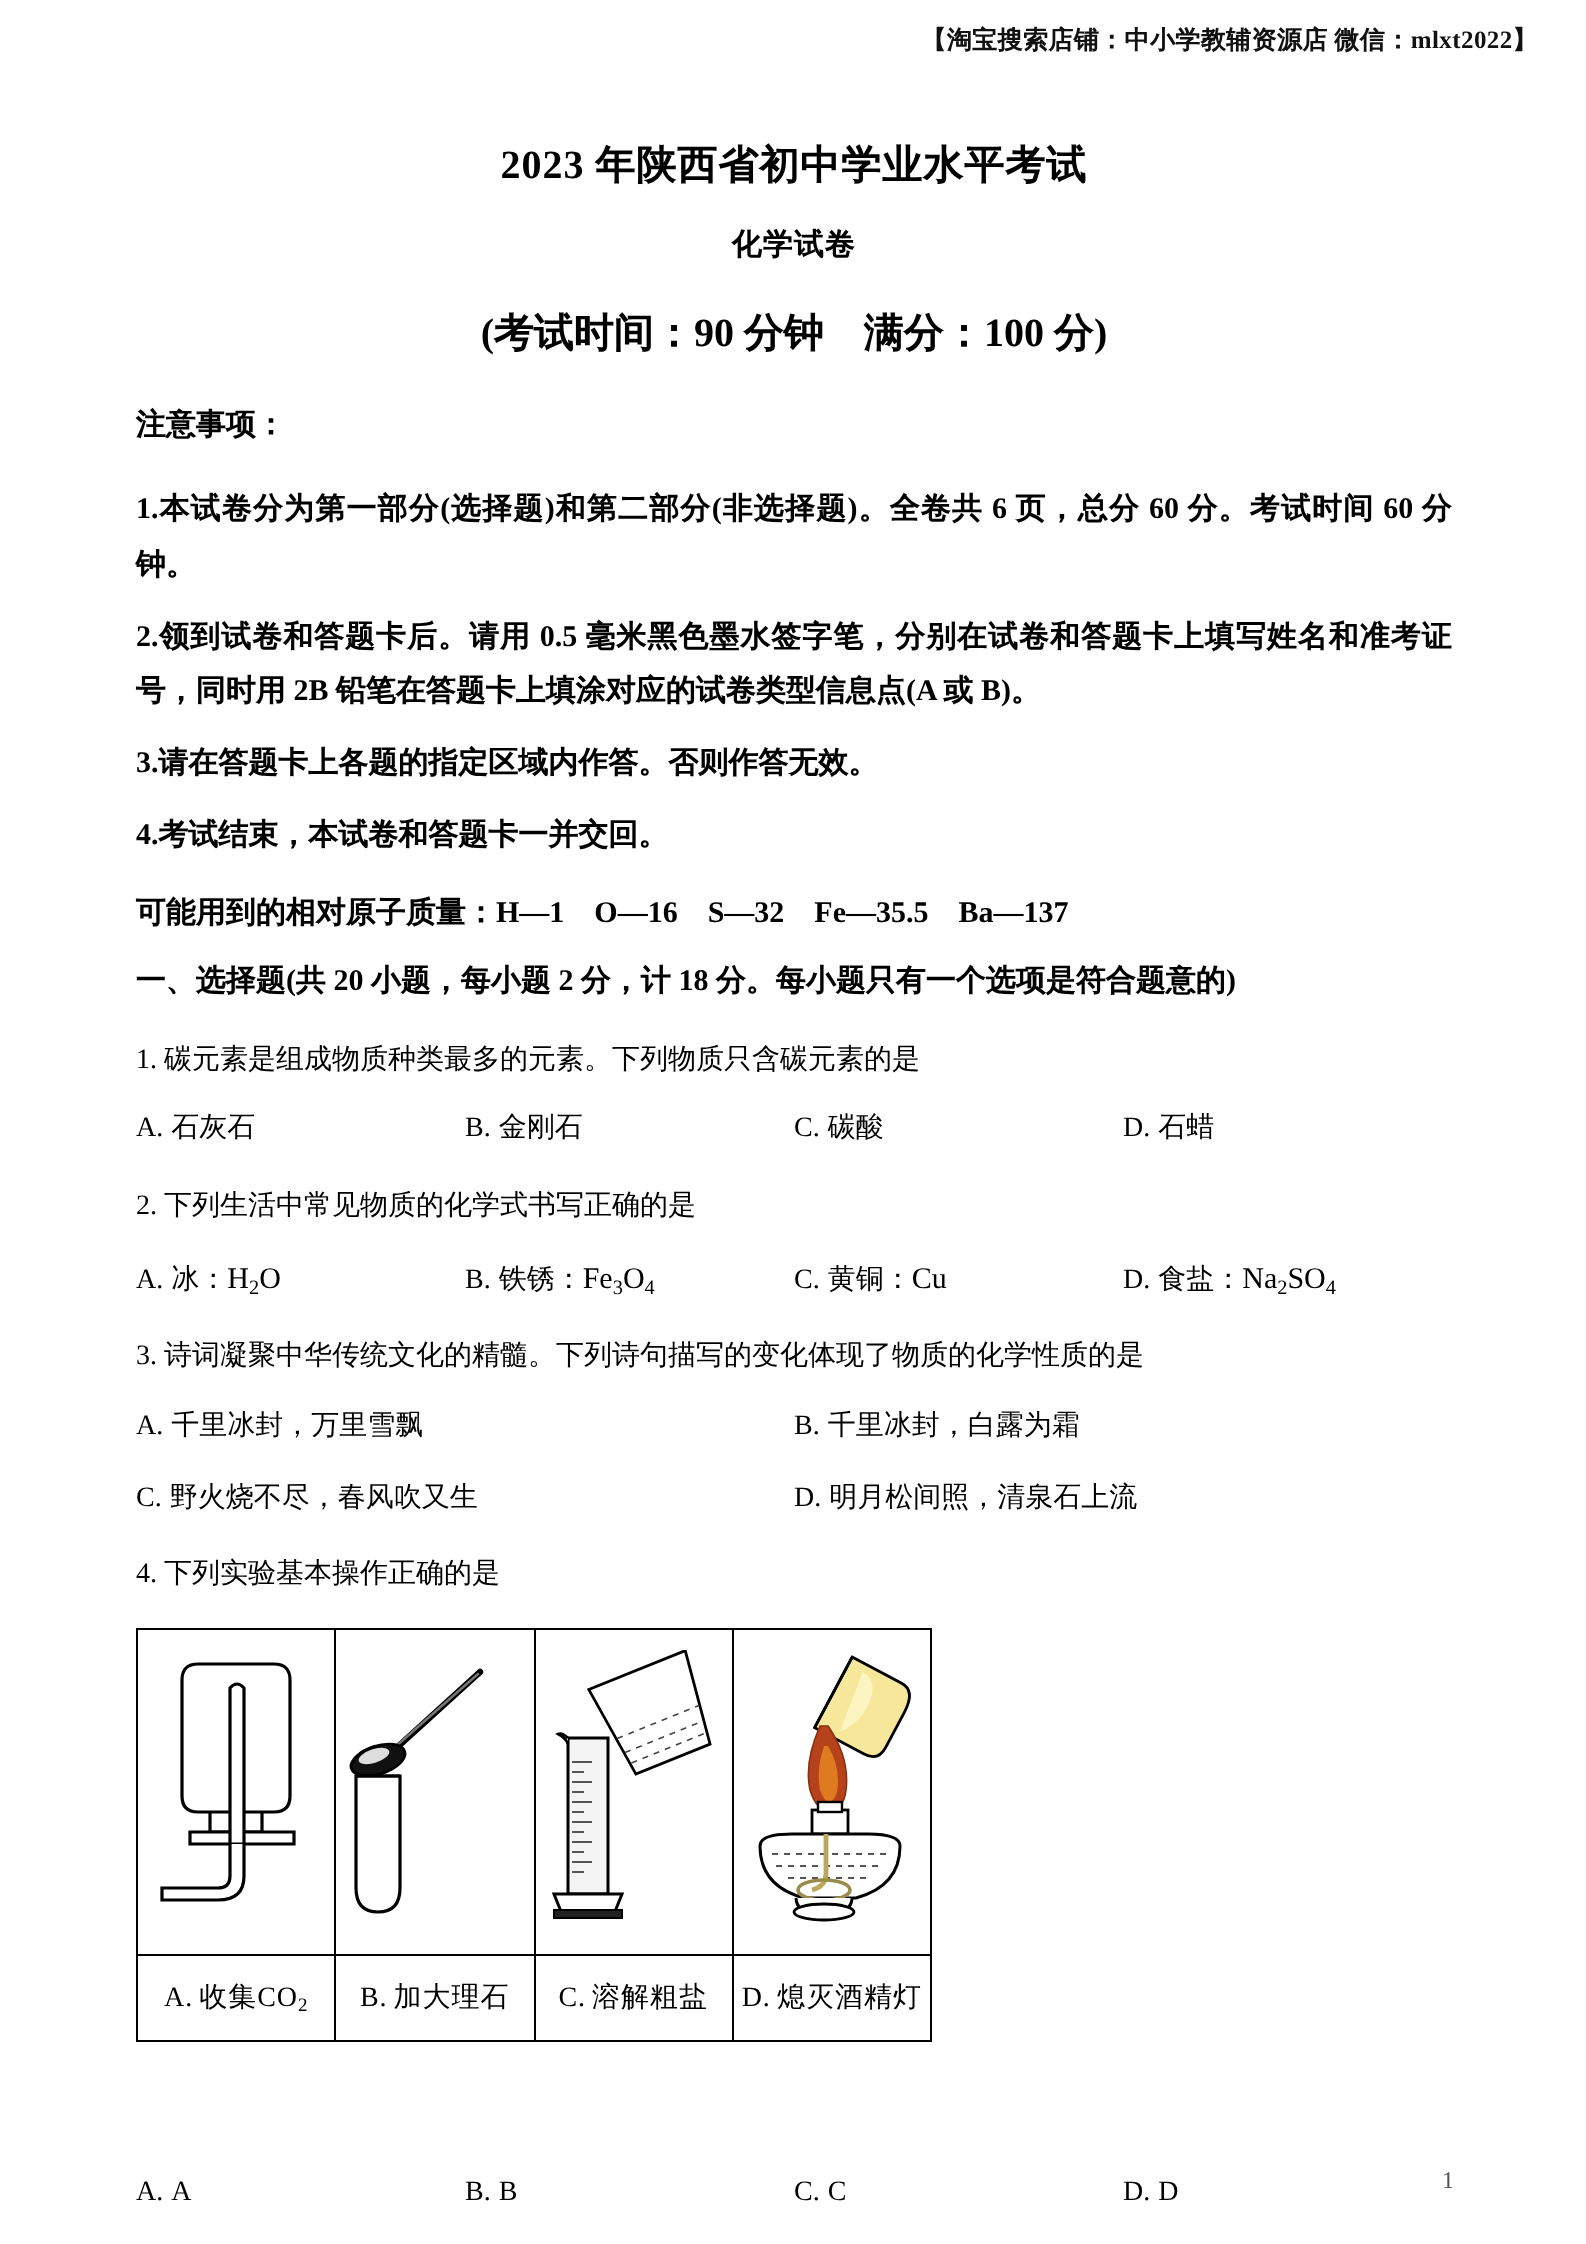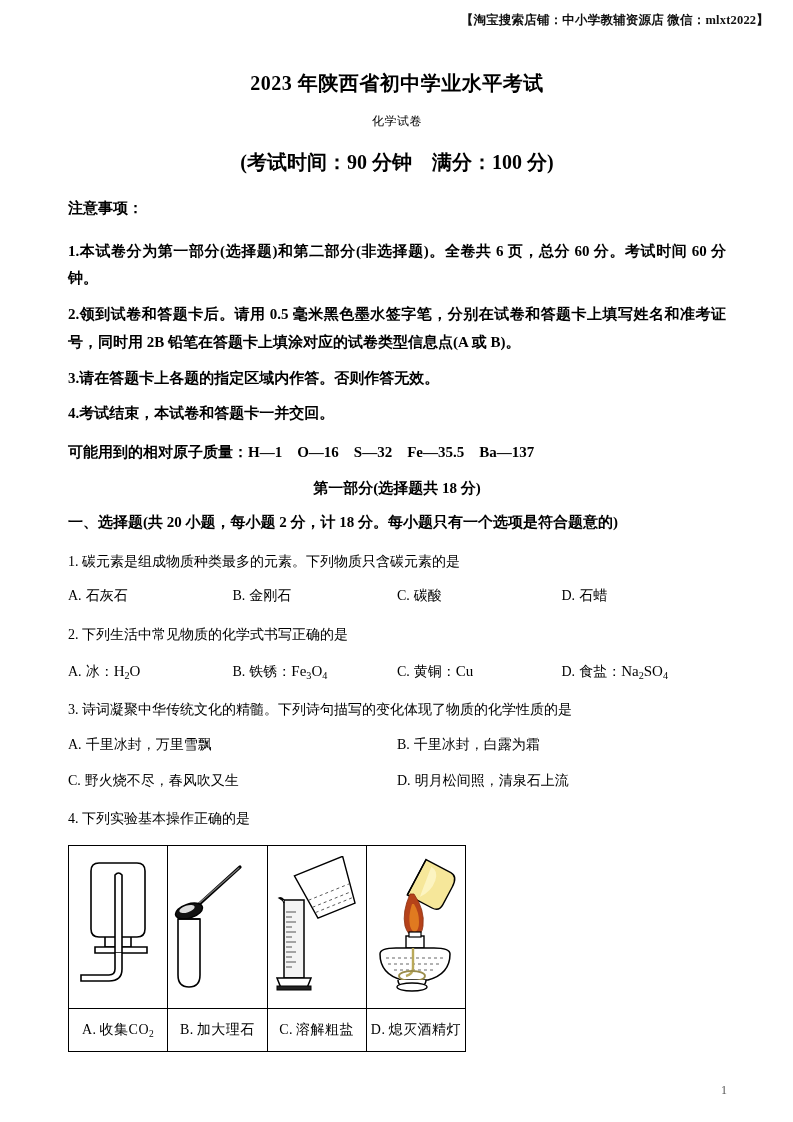--- a/index.html
+++ b/index.html
@@ -41,22 +41,22 @@
   .title1 {
     text-align: center;
     font-size: 20px;
     font-weight: bold;
     letter-spacing: 0.5px;
     margin: 8px 0 0 0;
     line-height: 1.5;
   }
   .title2 {
     text-align: center;
-    font-size: 12px;
-    font-weight: normal;
+    font-size: 15px;
+    font-weight: bold;
     letter-spacing: 0.5px;
     margin: 14px 0 16px 0;
     line-height: 1.5;
   }
   .subtitle {
     text-align: center;
     font-size: 20px;
     font-weight: bold;
     margin: 16px 0 0 0;
     line-height: 1.6;
@@ -183,21 +183,20 @@
     <div class="subtitle">(考试时间：90 分钟　满分：100 分)</div>
 
     <div class="notice-head">注意事项：</div>
     <div class="notice-item">1.本试卷分为第一部分(选择题)和第二部分(非选择题)。全卷共 6 页，总分 60 分。考试时间 60 分钟。</div>
     <div class="notice-item">2.领到试卷和答题卡后。请用 0.5 毫米黑色墨水签字笔，分别在试卷和答题卡上填写姓名和准考证号，同时用 2B 铅笔在答题卡上填涂对应的试卷类型信息点(A 或 B)。</div>
     <div class="notice-item">3.请在答题卡上各题的指定区域内作答。否则作答无效。</div>
     <div class="notice-item">4.考试结束，本试卷和答题卡一并交回。</div>
 
     <div class="atomic-mass">可能用到的相对原子质量：H—1　O—16　S—32　Fe—35.5　Ba—137</div>
 
-    <div class="part-head">第一部分(选择题共 18 分)</div>
     <div class="section-head">一、选择题(共 20 小题，每小题 2 分，计 18 分。每小题只有一个选项是符合题意的)</div>
 
     <div class="q-stem">1. 碳元素是组成物质种类最多的元素。下列物质只含碳元素的是</div>
     <div class="opts-4">
       <div class="opt">
         <span class="lab">A.</span><span>石灰石</span>
       </div>
       <div class="opt">
         <span class="lab">B.</span><span>金刚石</span>
       </div>

